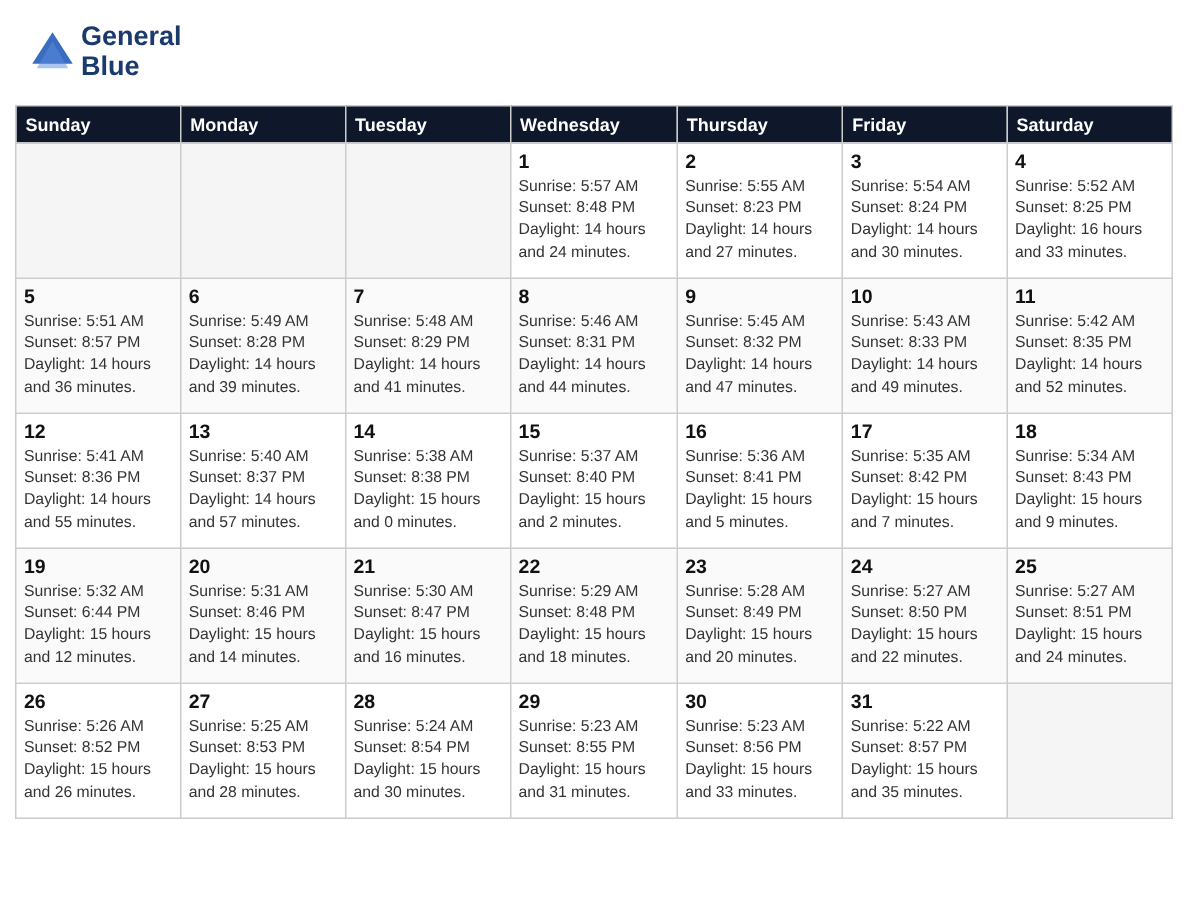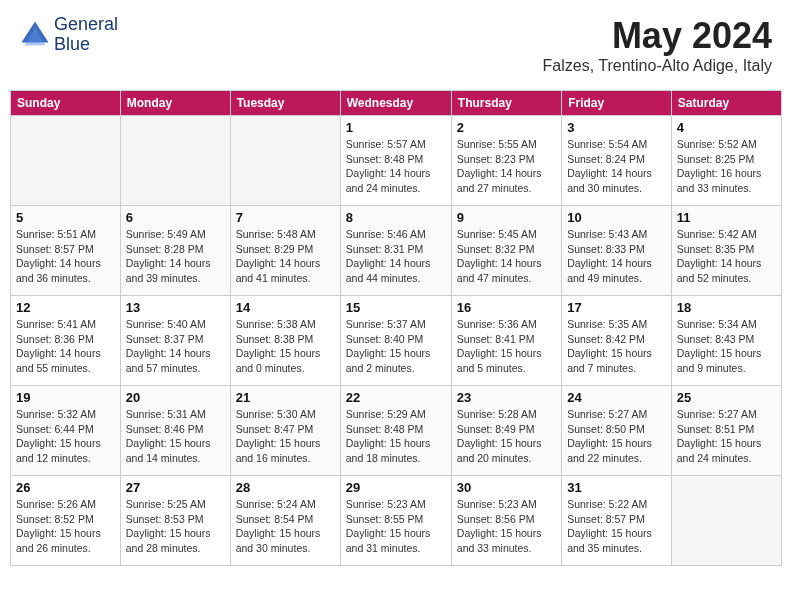--- a/index.html
+++ b/index.html
@@ -16,21 +16,21 @@
       align-items: flex-start;
       margin-bottom: 10px;
       padding: 5px 10px;
     }
     .logo {
       display: flex;
       align-items: center;
     }
     .logo-text {
       font-size: 18px;
-      font-weight: normal;
+      font-weight: bold;
       color: #1a3a6e;
       line-height: 1.1;
     }
     .logo-icon {
       width: 30px;
       height: 30px;
       margin-right: 4px;
     }
     .title-block {
       text-align: right;
@@ -43,21 +43,21 @@
     .location-title {
       font-size: 16px;
       color: #333;
     }
     .calendar {
       width: 100%;
       border-collapse: collapse;
       font-size: 11px;
     }
     .calendar th {
-      background-color: #be185d;
+      background-color: #0f172a;
       color: #fff;
       text-align: left;
       padding: 5px 6px;
       font-size: 12px;
       border: 1px solid #ccc;
     }
     .calendar td {
       vertical-align: top;
       border: 1px solid #ccc;
       padding: 4px 5px;
@@ -90,24 +90,20 @@
   <div class="logo">
     <svg class="logo-icon" viewBox="0 0 40 40">
       <polygon points="20,2 38,30 2,30" fill="#3a6cbf"></polygon>
       <polygon points="20,10 34,34 6,34" fill="#5a8cdf" opacity="0.5"></polygon>
     </svg>
     <div class="logo-text">
       <div>General</div>
       <div>Blue</div>
     </div>
   </div>
-  <div class="title-block">
-    <div class="month-title">May 2024</div>
-    <div class="location-title">Falzes, Trentino-Alto Adige, Italy</div>
-  </div>
 </div>
 
 <table class="calendar">
   <thead>
     <tr id="weekday-header">
         <th>Sunday</th>
         <th>Monday</th>
         <th>Tuesday</th>
         <th>Wednesday</th>
         <th>Thursday</th>

